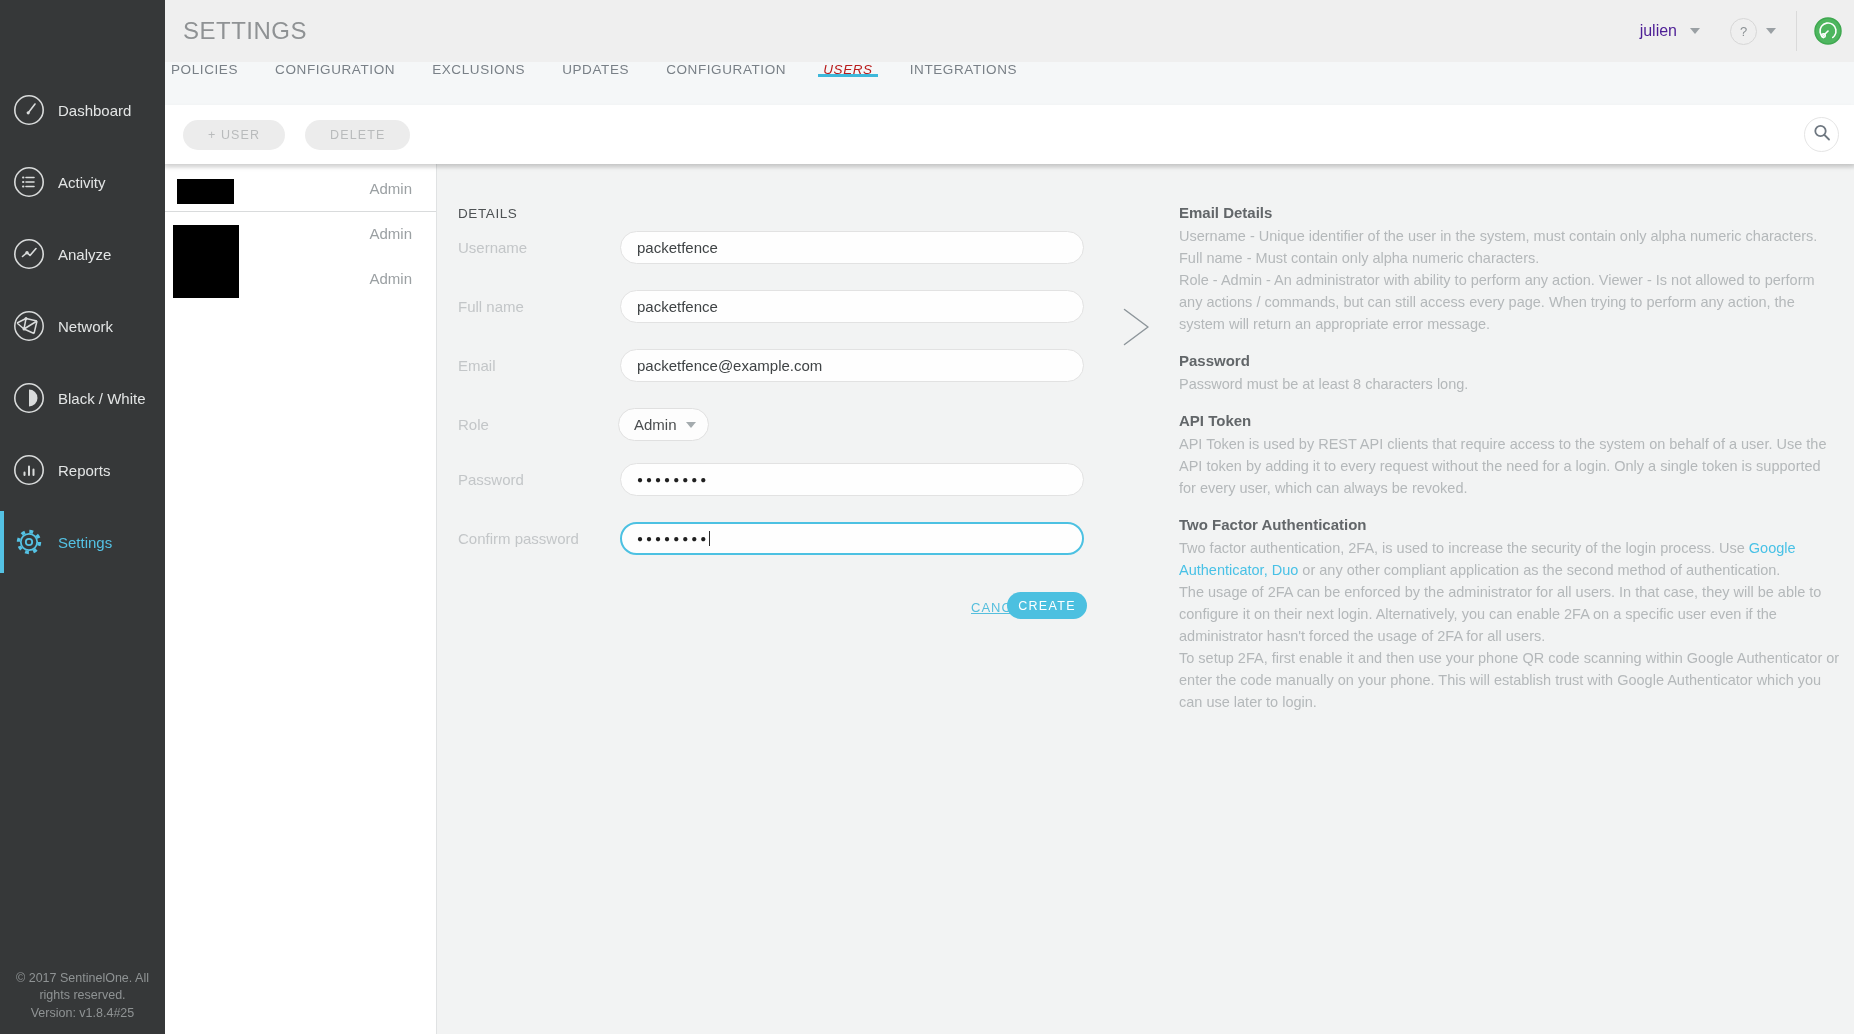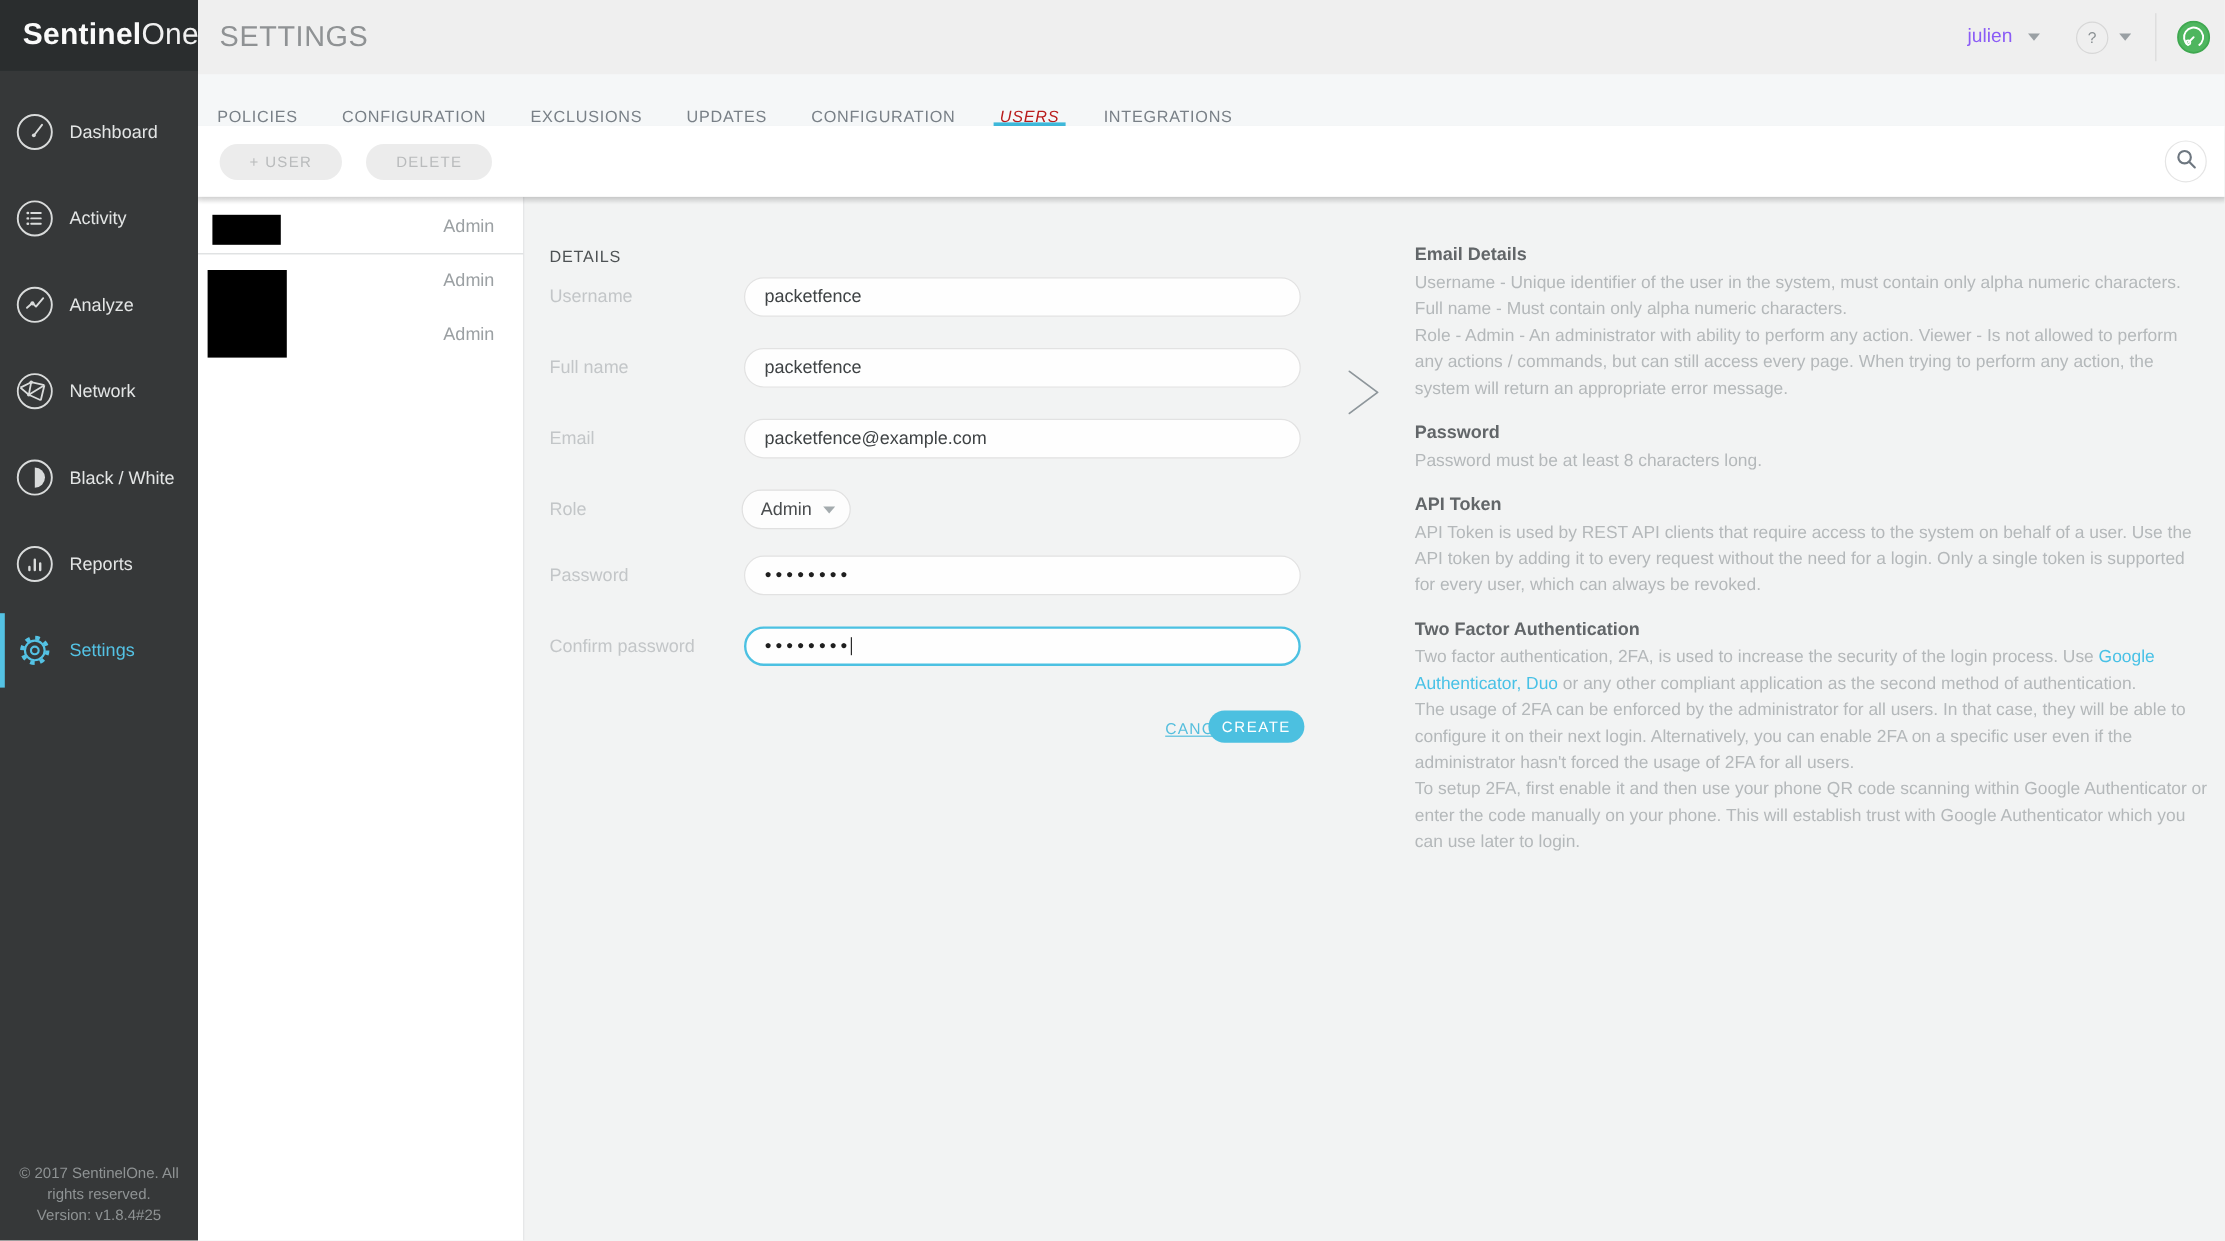--- a/index.html
+++ b/index.html
@@ -26,32 +26,32 @@
   .side-footer { position:absolute; bottom:12px; left:4px; right:4px; text-align:center;
                  color:#8f9394; font-size:12.5px; line-height:1.4; }
   .side-footer .ver { }
 
   
   .header { position:absolute; left:165px; top:0; right:0; height:62px; background:#efefef; }
   .header-title { position:absolute; left:18px; top:50%; transform:translateY(-50%);
                   font-size:24px; color:#8f9294; letter-spacing:0.5px; }
   .header-right { position:absolute; right:12px; top:0; height:100%; display:flex; align-items:center; }
   .user-menu { display:flex; align-items:center; gap:13px; cursor:pointer; margin-right:30px; }
-  .user-name { font-size:16px; color:#8b5cf6; }
+  .user-name { font-size:16px; color:#4c1d95; }
   .caret-down { width:0; height:0; border-left:5px solid transparent; border-right:5px solid transparent;
                 border-top:6px solid #9aa0a4; }
   .help-menu { display:flex; align-items:center; gap:9px; cursor:pointer; }
   .help-circle { width:27px; height:27px; border-radius:50%; border:1px solid #d7d7d7;
                  color:#8b9194; font-size:13px; display:flex; align-items:center; justify-content:center; background:transparent; }
   .hdr-divider { width:1px; height:40px; background:#dadada; margin:0 17px 0 20px; }
   .status-icon { width:28px; height:28px; cursor:pointer; }
 
   
   .tabbar { position:absolute; left:165px; top:62px; right:0; height:43px; background:#f5f7f8;
-            display:flex; align-items:flex-end; padding-left:16px; }
+            display:flex; align-items:flex-start; padding-left:6px; }
   .tab { display:flex; align-items:center; font-size:13.5px; color:#798087; letter-spacing:0.6px;
          margin-right:37px; cursor:pointer; position:relative; }
   .tab.active { color:#b91c1c;font-style:italic; }
   .tab.active::after { content:""; position:absolute; left:-5px; right:-5px; bottom:0; height:3px; background:#3eb8da; }
 
   
   .toolbar { position:absolute; left:165px; top:105px; right:0; height:59px; background:#ffffff;
              box-shadow:0 3px 5px rgba(0,0,0,0.10); z-index:3; display:flex; align-items:center; padding-left:18px; }
   .pill-btn { border:none; border-radius:15px; background:#ececec; color:#b9bbbc;
               font-family:"Liberation Sans",sans-serif; font-size:12.5px; letter-spacing:1.1px;
@@ -106,24 +106,20 @@
   .help-title { font-size:15px; font-weight:700; color:#626669; margin:0 0 4px 0; }
   .help-p { font-size:14.5px; color:#b4b8ba; line-height:22px; margin:0; }
   .help-link { color:#48c1e6; cursor:pointer; }
 </style>
 </head>
 <body>
 
 <div class="page">
 
   <div class="sidebar">
-    <div class="logo">
-      <span class="b">Sentinel</span>
-        <span class="l">One</span>
-    </div>
     <div class="nav">
 
       <div class="nav-item">
         <span class="ni-icon">
           <svg width="32" height="32" viewBox="0 0 32 32" fill="none" stroke="#d9dbdb" stroke-width="1.6">
             <circle cx="16" cy="16" r="14.2"></circle>
               <path d="M15.5 18.5 L22 10" stroke-linecap="round"></path>
               <circle cx="15.2" cy="18.8" r="1.6" fill="#d9dbdb" stroke="none"></circle>
           </svg>
         </span>

